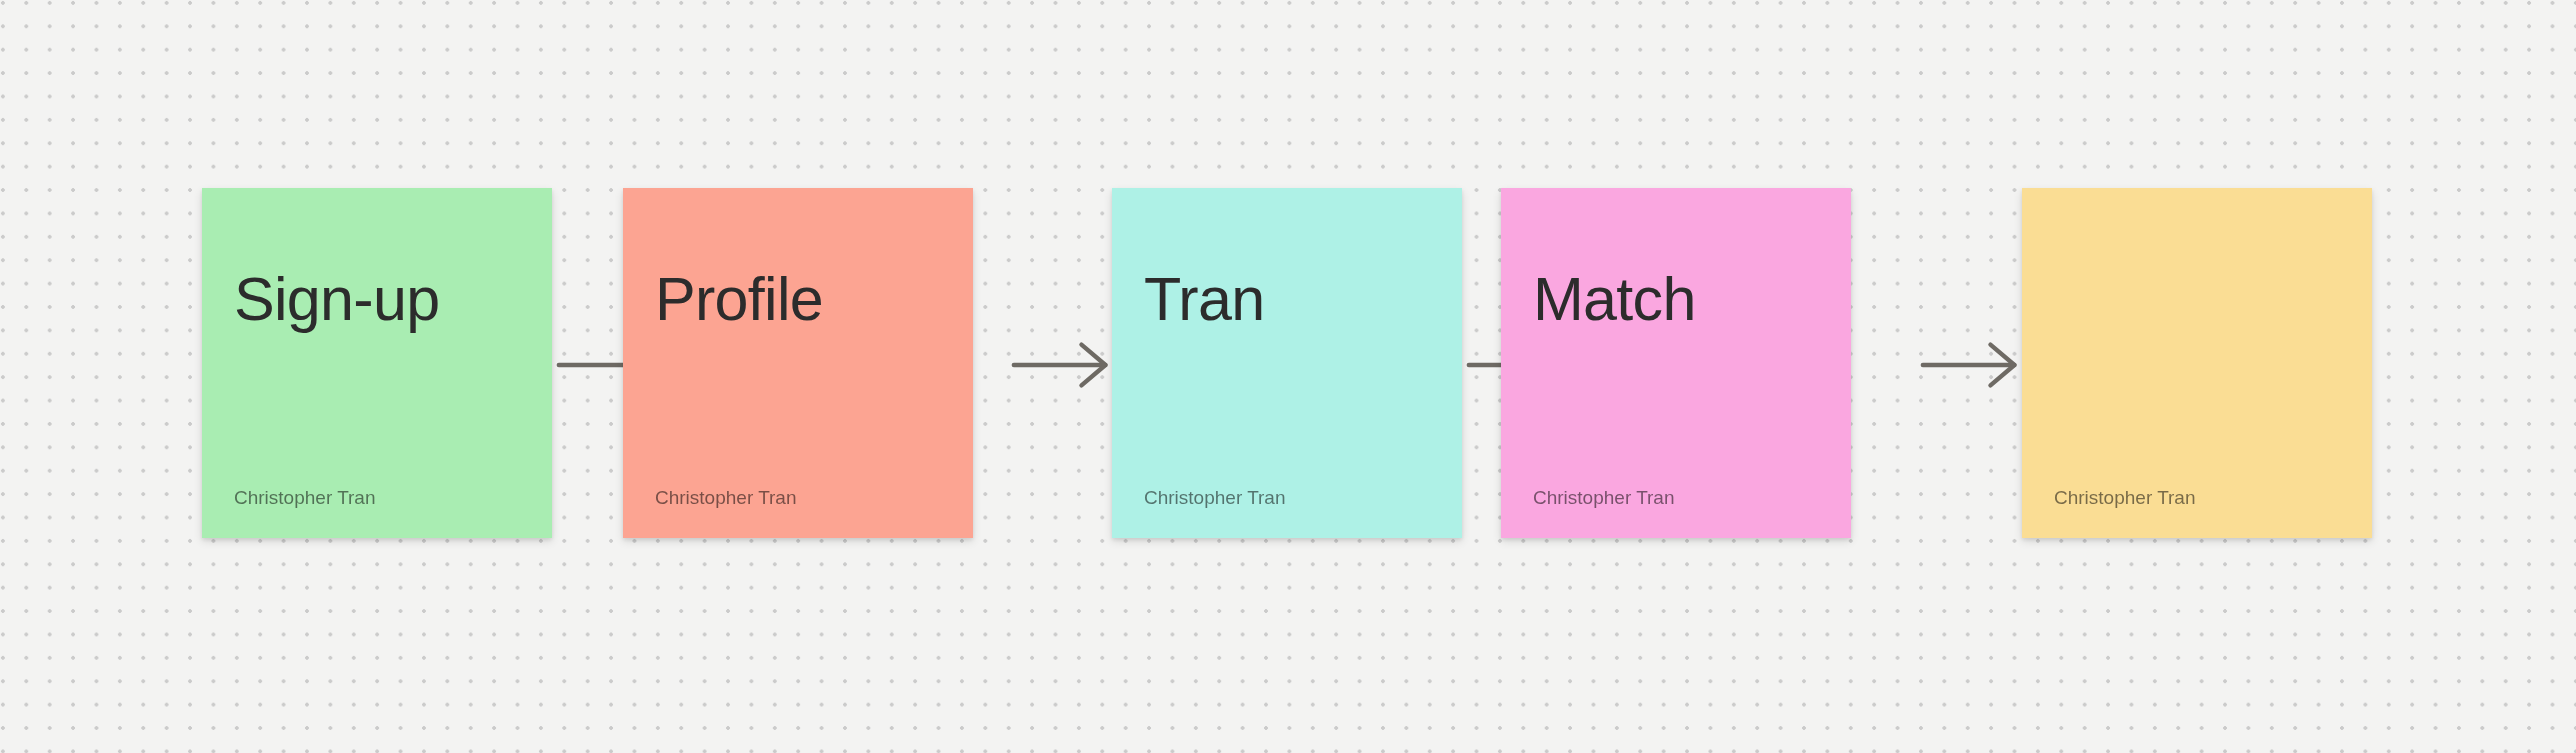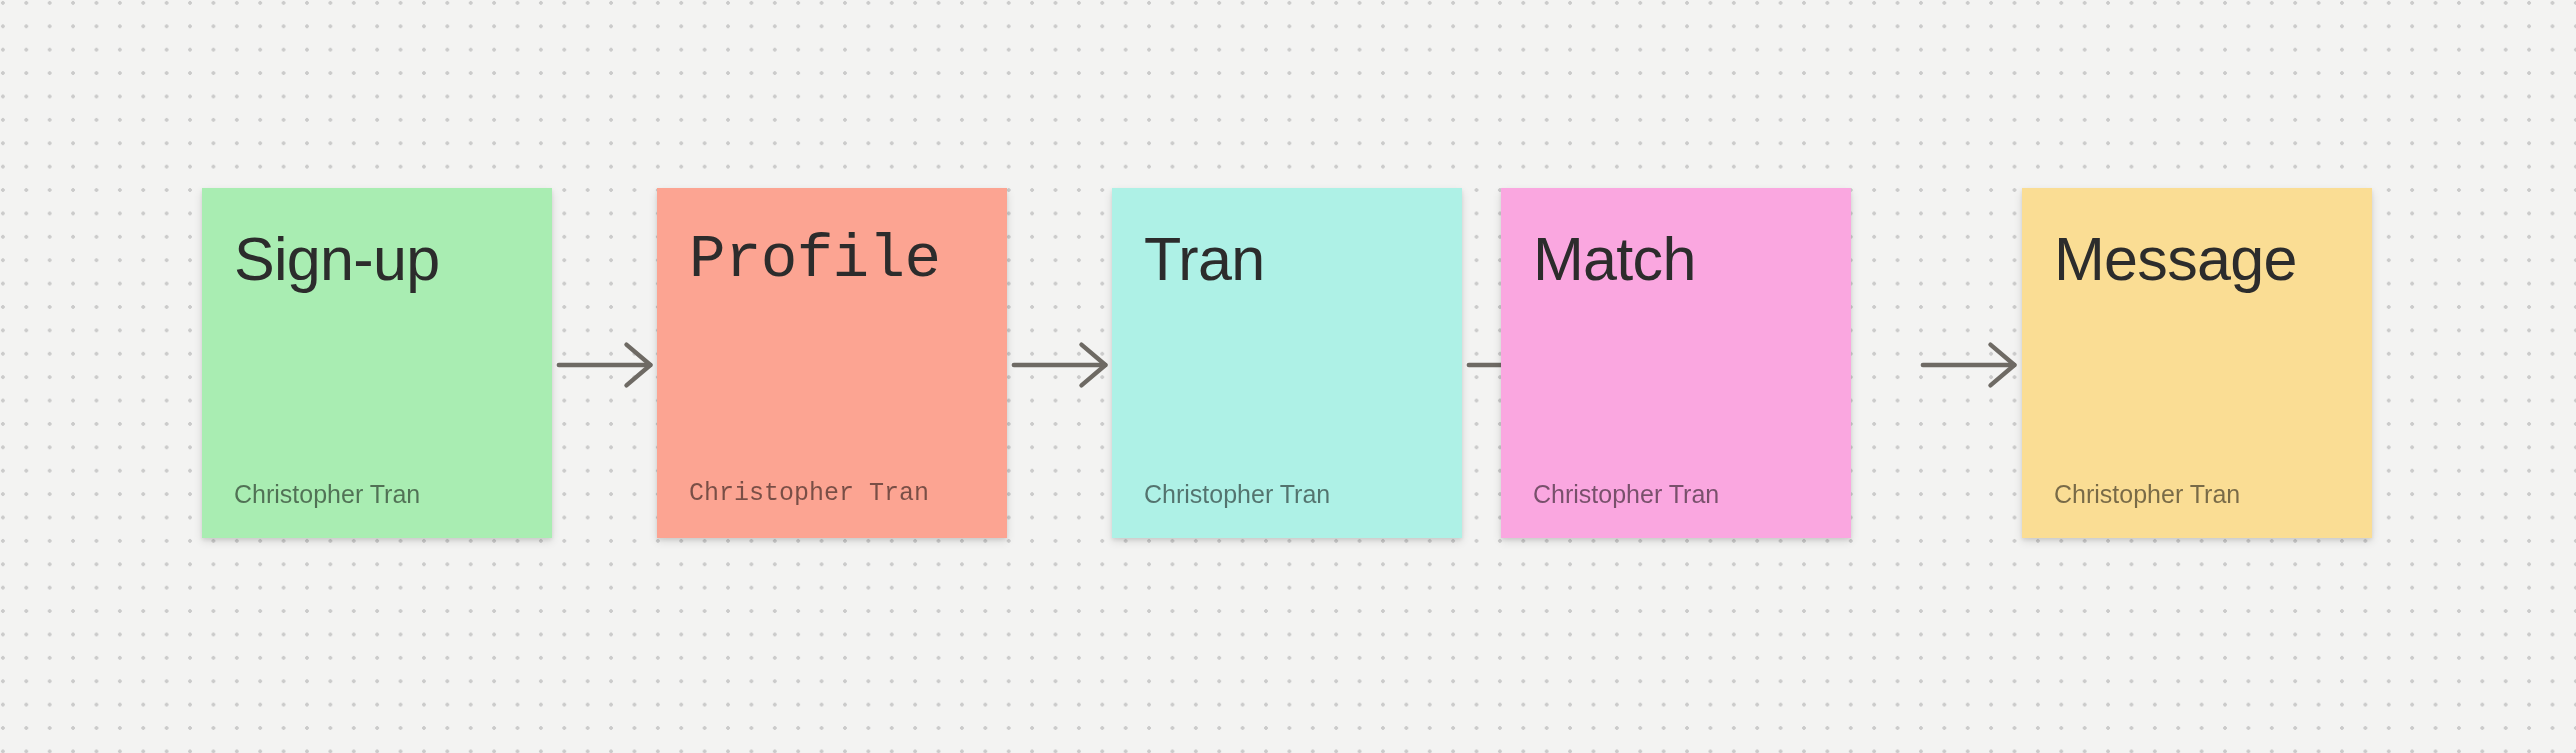--- a/index.html
+++ b/index.html
@@ -23,32 +23,33 @@
     padding: 35px 32px;
     box-shadow: 0 3.7px 8.8px rgba(0,0,0,0.12), 0 1.5px 3.7px rgba(0,0,0,0.08);
   }
   .sticky-title {
     font-size: 61px;
     font-weight: 400;
     line-height: 1.2;
     letter-spacing: -0.7px;
     color: #2C2C2C;
     white-space: nowrap;
+    margin-top: 40px;
   }
   .sticky-author {
     position: absolute;
     left: 32px;
     bottom: 29px;
-    font-size: 25px;
+    font-size: 19px;
     line-height: 1.15;
     color: rgba(0,0,0,0.52);
     white-space: nowrap;
   }
   .s1 { left: 202px; }
-  .s2 { left: 657px; font-family: Liberation Mono, monospace; }
+  .s2 { left: 623px; }
   .s3 { left: 1112px; }
   .s4 { left: 1501px; }
   .s5 { left: 2022px; }
   .arrow {
     position: absolute;
     top: 321px;
     width: 104px;
     height: 88px;
     overflow: visible;
   }
@@ -103,18 +104,17 @@
     <div class="sticky-title">Match</div>
     <div class="sticky-author">Christopher Tran</div>
   </div>
 
   <svg class="arrow a4" viewBox="0 0 143 120" style="color: rgb(110, 106, 100);">
     <line x1="8" y1="60" x2="134" y2="60"></line>
     <polyline points="101,32 134,60 101,88"></polyline>
   </svg>
 
   <div class="sticky s5" style="background-color: rgb(250, 221, 148);">
-    <div class="sticky-title">Message</div>
     <div class="sticky-author">Christopher Tran</div>
   </div>
 
 </div>
 
 
 </body></html>

